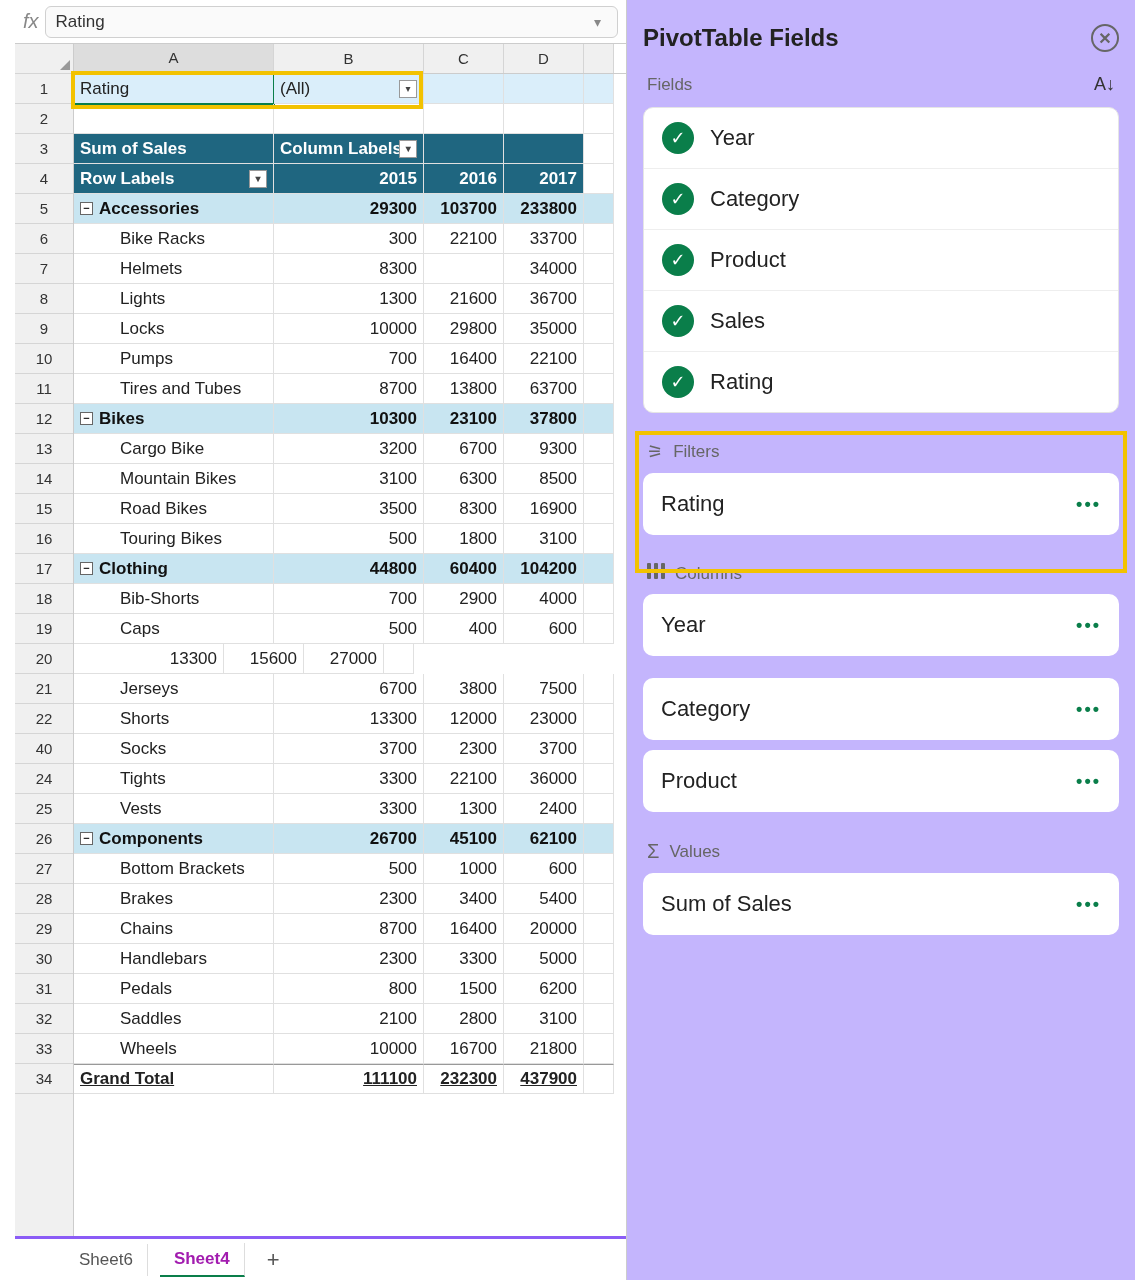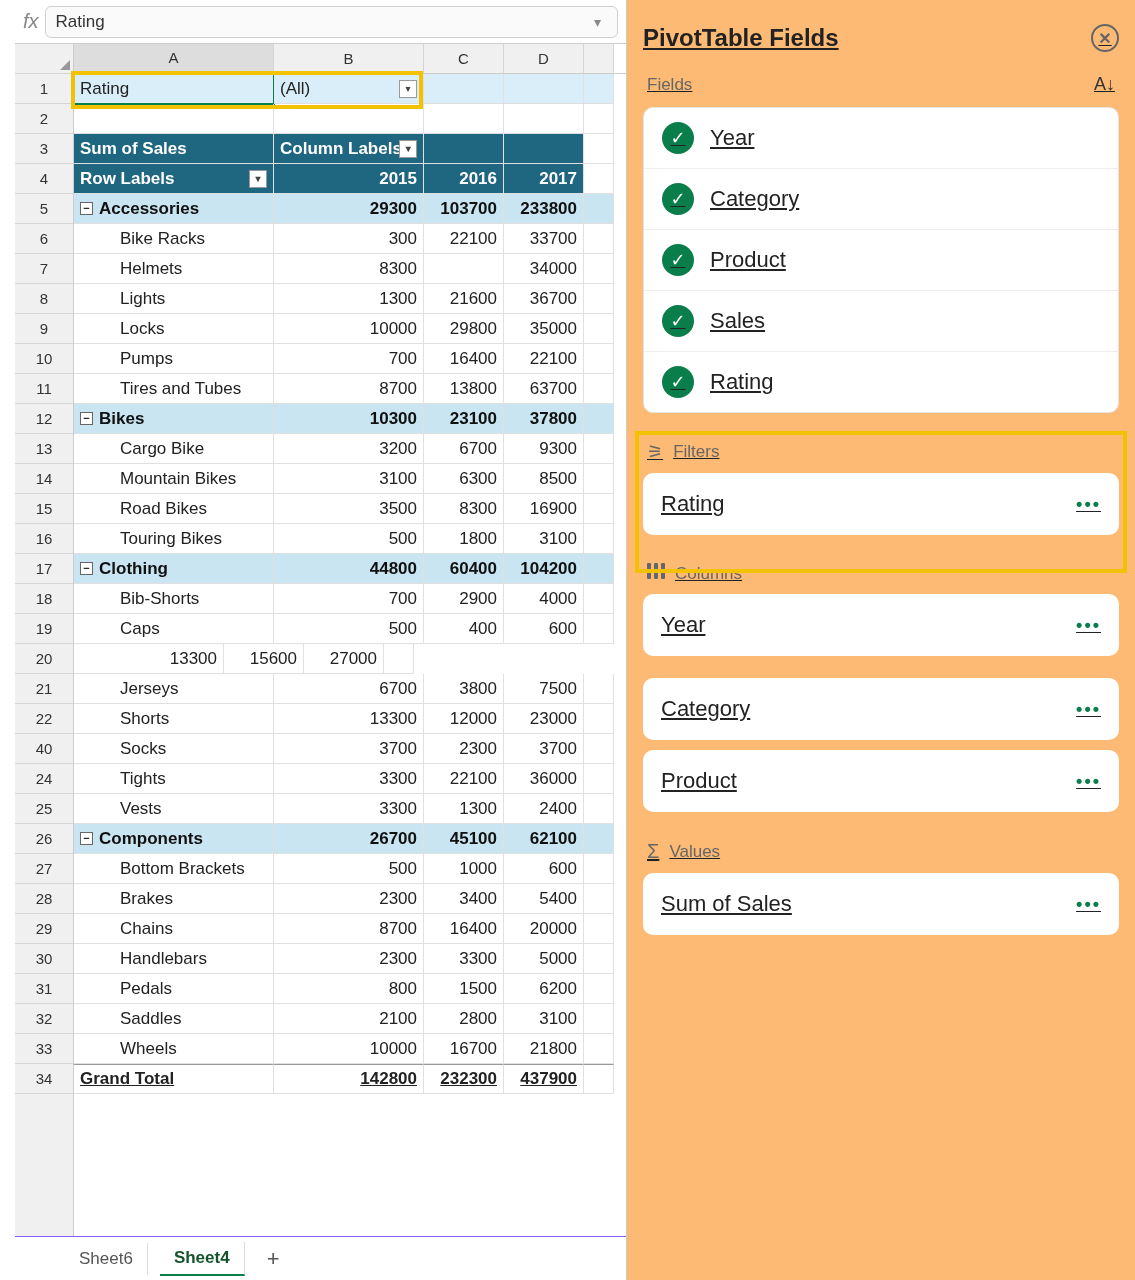--- a/index.html
+++ b/index.html
@@ -7,21 +7,21 @@
   font-family: -apple-system, BlinkMacSystemFont, "Segoe UI", sans-serif;
   font-size: 15px;
   color: #222;
   background: #fff;
   display: flex;
   width: 1135px;
   height: 1280px;
   overflow: hidden;
 }
 .left-pane { width: 612px; display: flex; flex-direction: column; border-right: 1px solid #ccc; margin-left: 15px; }
-.right-pane { flex: 1; background: #fdba74; padding: 10px 16px; position: relative; text-decoration: underline; }
+.right-pane { flex: 1; background: #c4b5fd; padding: 10px 16px; position: relative; }
 
 
 .formula-bar { display: flex; align-items: center; padding: 4px 8px; border-bottom: 1px solid #ccc; gap: 6px; height: 44px; }
 .fx-label { font-style: italic; color: #888; font-size: 20px; }
 .formula-input { flex: 1; border: 1px solid #d0d0d0; border-radius: 6px; padding: 4px 10px; font-size: 17px; background: #fafafa; color: #333; height: 32px; display: flex; align-items: center; }
 .formula-chevron { color: #888; font-size: 14px; padding: 0 6px; }
 
 
 .grid-area { flex: 1; display: flex; }
 .row-headers { display: flex; flex-direction: column; background: #f0f0f0; border-right: 1px solid #ccc; }
@@ -47,23 +47,23 @@
 .grand .cell { font-weight: 700; border-top: 1px solid #999; text-decoration: underline; }
 
 
 .dd-btn { margin-left: auto; background: #fff; border: 1px solid #999; width: 18px; height: 18px; display: flex; align-items: center; justify-content: center; font-size: 10px; color: #444; }
 .collapse-box { display:inline-flex; width:13px; height:13px; border:1px solid #666; background:#fff; align-items:center; justify-content:center; font-size:11px; line-height:1; margin-right:6px; color:#222; }
 
 
 .hl { border: 4px solid #f2c200; position: absolute; pointer-events: none; z-index: 10; }
 
 
-.sheet-tabs { display: flex; align-items: center; height: 44px; border-top: 1px solid #8b5cf6; padding-left: 50px; gap: 12px; }
+.sheet-tabs { display: flex; align-items: center; height: 44px; border-top: 3px solid #8b5cf6; padding-left: 50px; gap: 12px; }
 .sheet-tab { padding: 6px 14px; font-size: 17px; color: #555; border-right:1px solid #ddd; }
-.sheet-tab.active { color: #14532d; font-weight: 600; border-bottom: 2px solid #0a7e4a; }
+.sheet-tab.active { color: #a21caf; font-weight: 600; border-bottom: 2px solid #0a7e4a; }
 .sheet-add { font-size: 22px; color: #555; padding: 0 10px; }
 
 
 .pt-title { font-size: 24px; font-weight: 700; color: #222; padding: 14px 0; display: flex; align-items: center; }
 .pt-close { margin-left: auto; width: 28px; height: 28px; border: 2px solid #666; border-radius: 50%; display: flex; align-items: center; justify-content: center; color: #666; font-size: 16px; }
 .sect-row { display: flex; align-items: center; padding: 8px 4px 12px; color: #666; font-size: 17px; }
 .sort-icon { margin-left: auto; font-size: 18px; color: #333; }
 .fields-box { background: #fff; border: 1px solid #e5e5e5; border-radius: 10px; overflow: hidden; }
 .field-item { display: flex; align-items: center; gap: 16px; padding: 14px 18px; font-size: 22px; border-bottom: 1px solid #eee; }
 .field-item:last-child { border-bottom: none; }
@@ -395,21 +395,21 @@
               <div class="cell w-a indent2">Wheels</div>
               <div class="cell w-b r">10000</div>
               <div class="cell w-c r">16700</div>
               <div class="cell w-d r">21800</div>
               <div class="cell w-e"></div>
             </div>
           </div>
 
         <div class="row grand">
           <div class="cell w-a">Grand Total</div>
-          <div class="cell w-b r">142800</div>
+          <div class="cell w-b r">111100</div>
           <div class="cell w-c r">232300</div>
           <div class="cell w-d r">437900</div>
           <div class="cell w-e"></div>
         </div>
       </div>
     </div>
   </div>
 
   <div class="sheet-tabs">
     <div class="sheet-tab">Sheet6</div>

